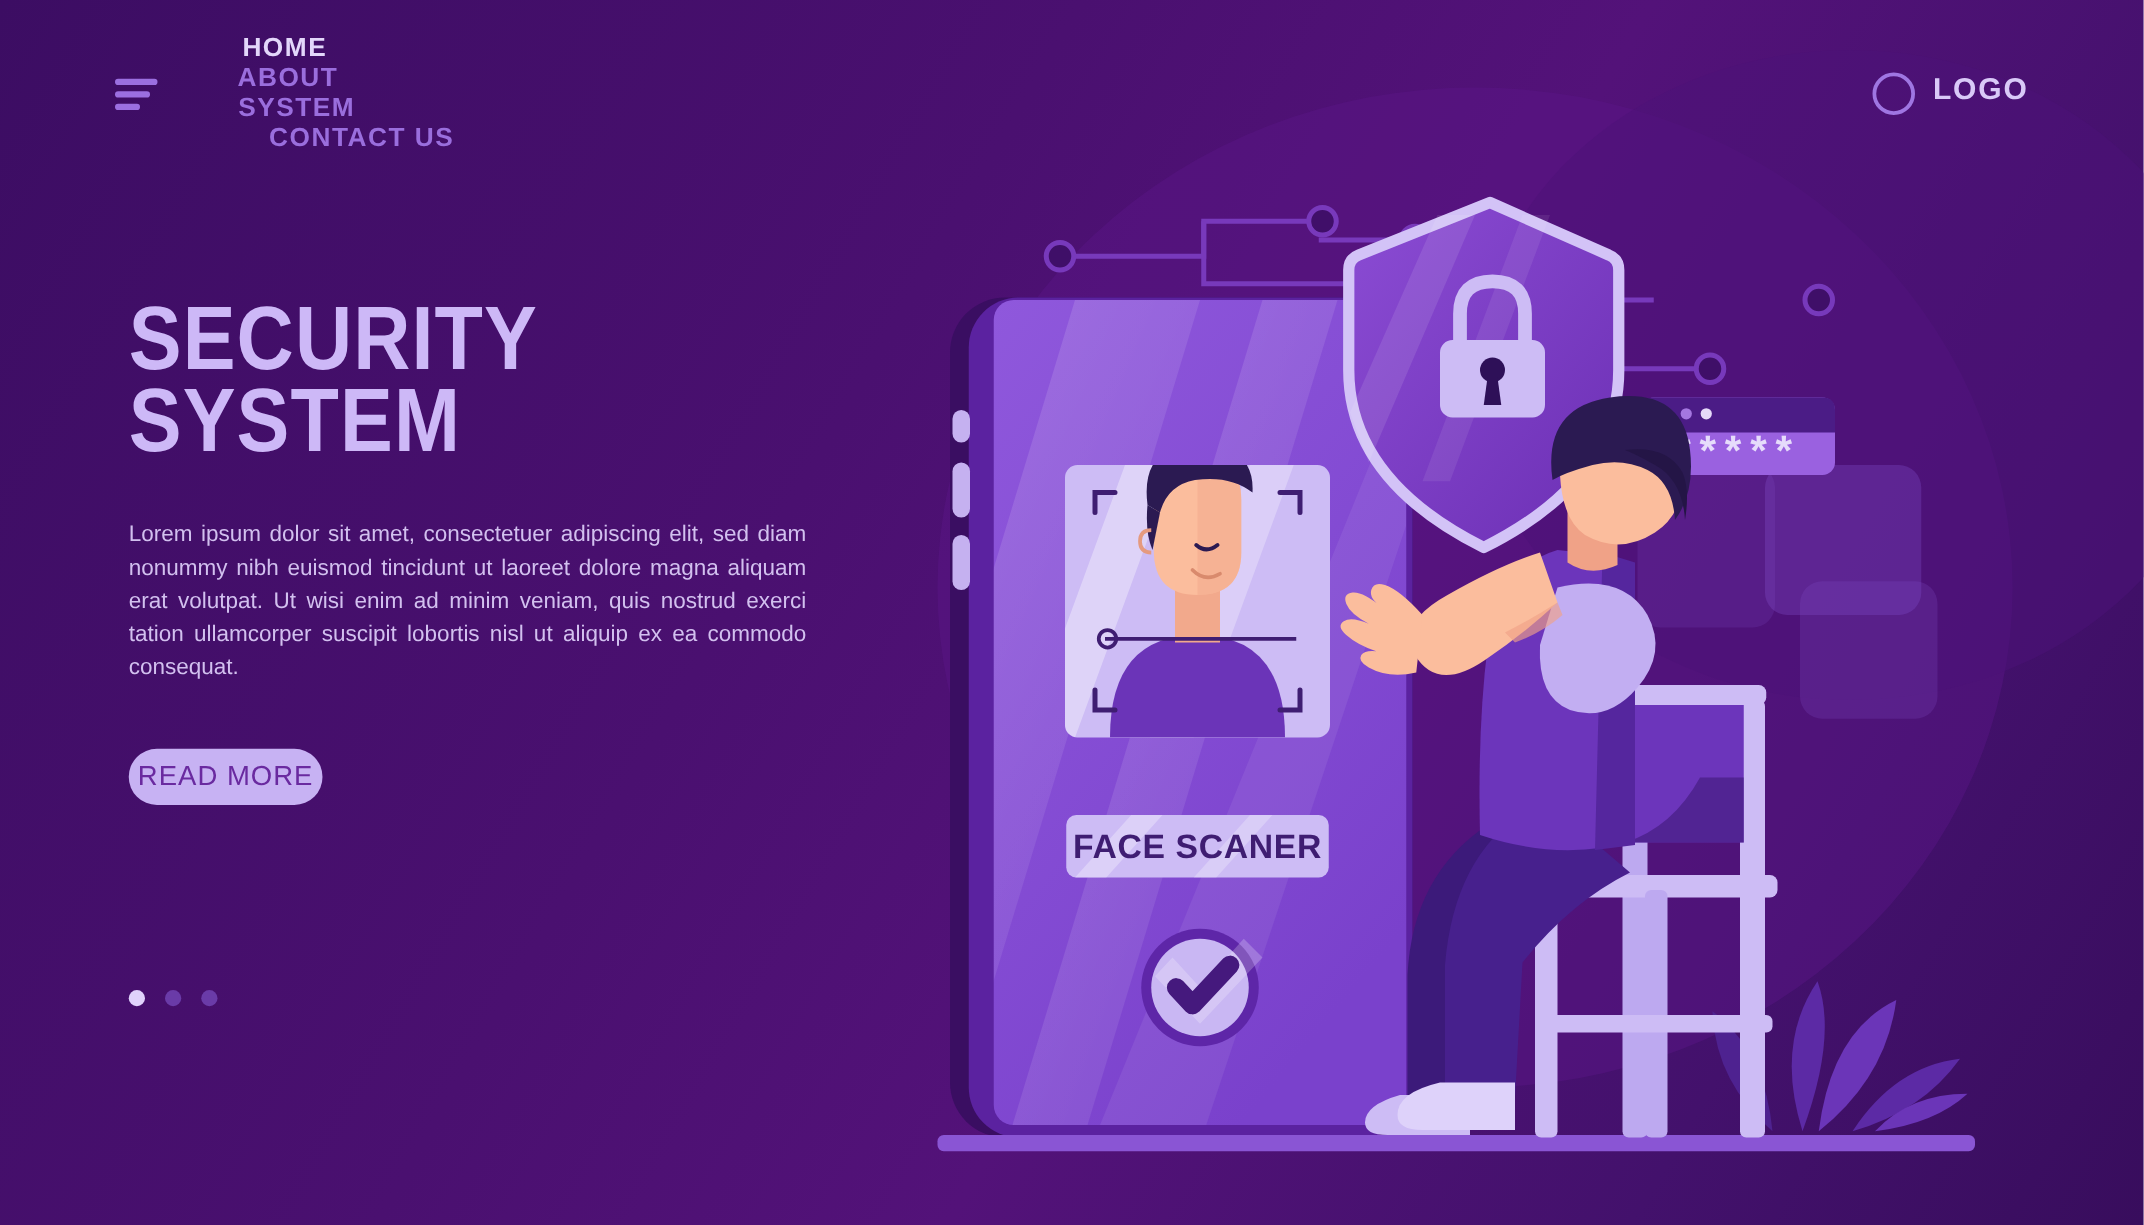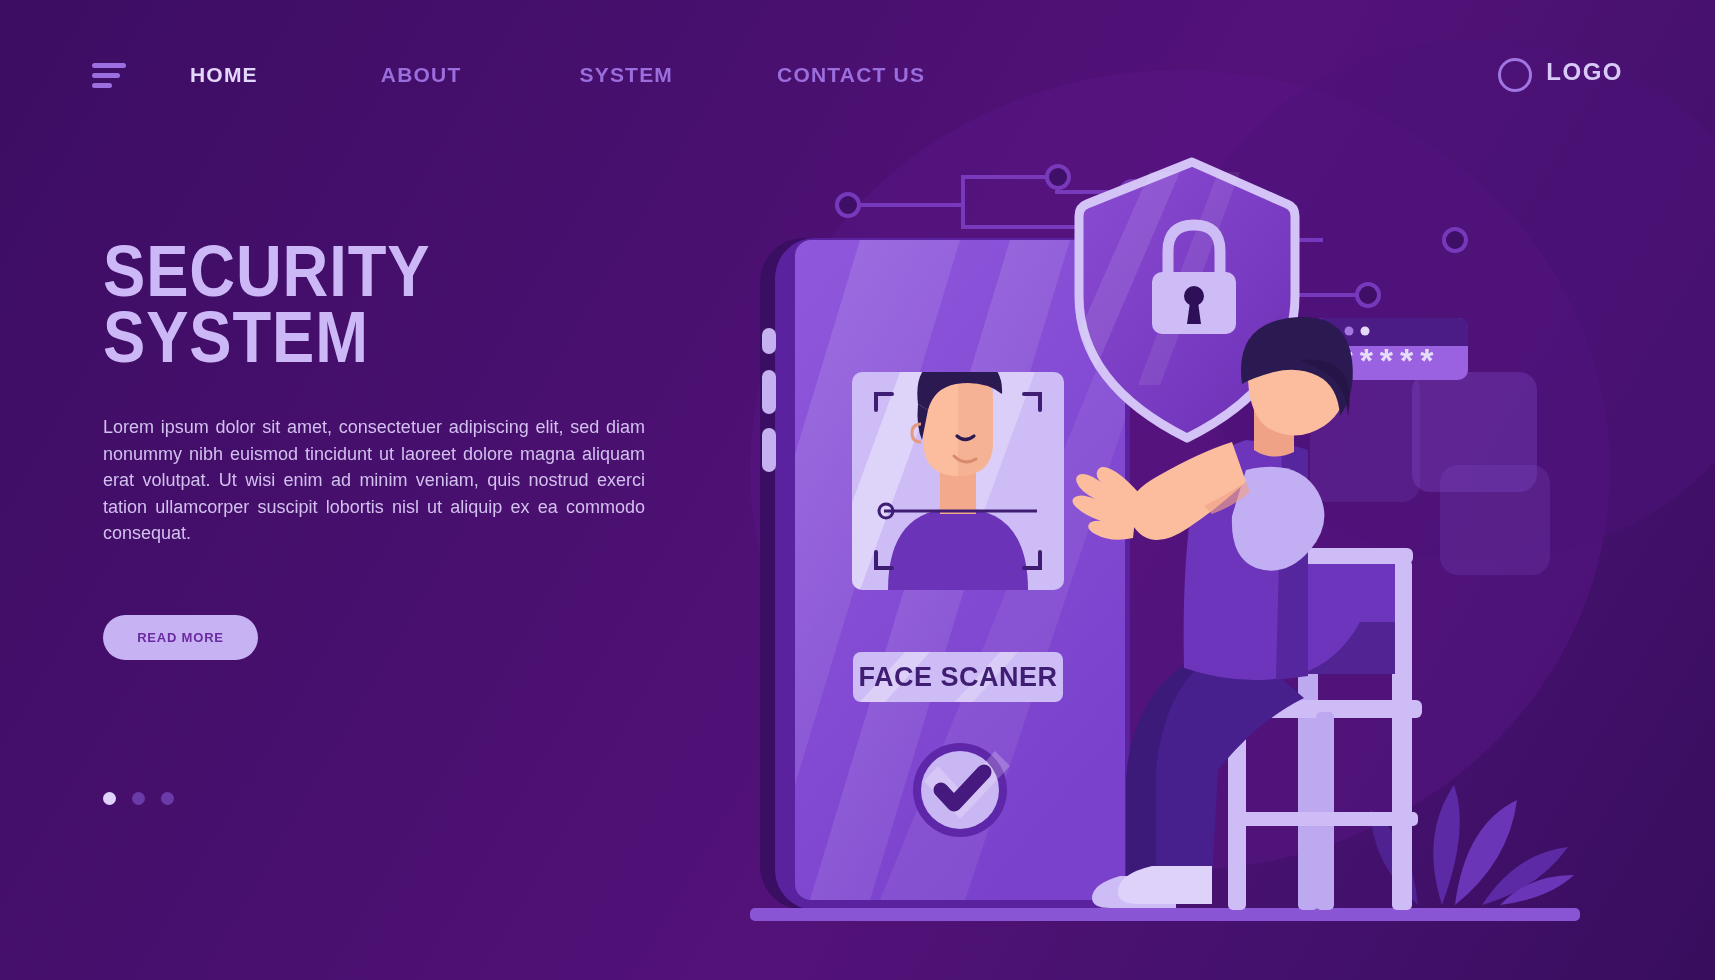--- a/index.html
+++ b/index.html
@@ -47,20 +47,21 @@
     background: #9b6fe0;
   }
   .hamburger span:nth-child(1) { width: 34px; }
   .hamburger span:nth-child(2) { width: 28px; }
   .hamburger span:nth-child(3) { width: 20px; }
 
   .nav-links {
     display: flex;
     align-items: center;
     gap: 0;
+    flex-direction: column;
   }
   .nav-link {
     font-family: "Liberation Sans", sans-serif;
     font-weight: bold;
     font-size: 21px;
     letter-spacing: 1.2px;
     color: #9a6edd;
     text-decoration: none;
     cursor: pointer;
     white-space: nowrap;
@@ -110,30 +111,30 @@
   }
   .hero-body {
     margin-top: 44px;
     width: 542px;
     font-size: 18px;
     line-height: 1.47;
     color: #d2c0ef;
     text-align: justify;
   }
   .read-more {
-    margin-top: 68px;
+    margin-top: 52px;
     width: 155px;
     height: 45px;
     border-radius: 23px;
     border: none;
     background: #c7b2f3;
     color: #6a2aa0;
     font-family: "Liberation Sans", sans-serif;
-    font-weight: bold;
-    font-size: 13px;
+    font-weight: normal;
+    font-size: 22px;
     letter-spacing: 0.8px;
     cursor: pointer;
     display: flex;
     align-items: center;
     justify-content: center;
   }
 
   .dots {
     position: absolute;
     left: 103px;

